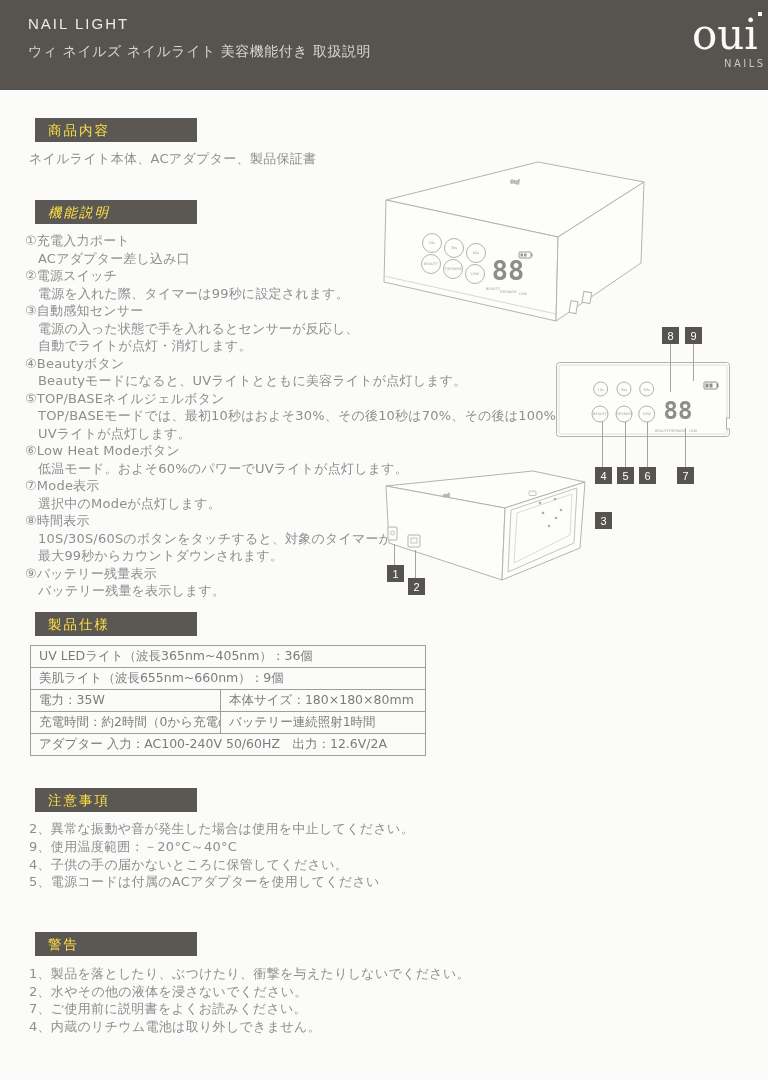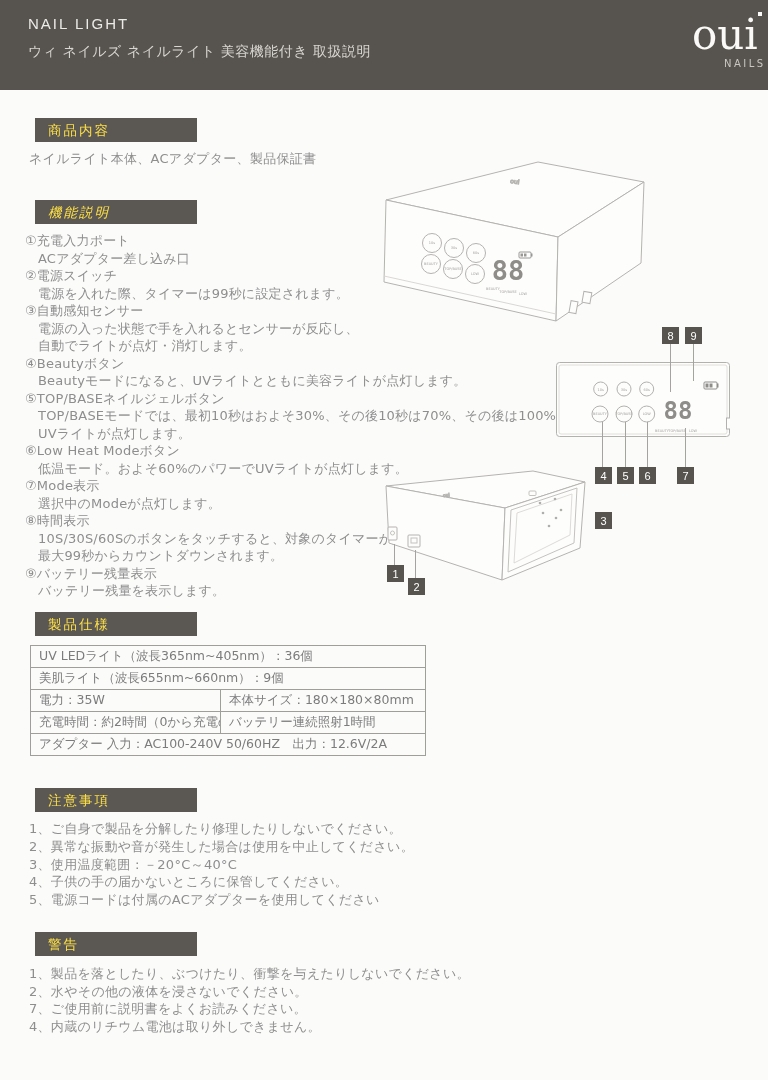--- a/index.html
+++ b/index.html
@@ -134,23 +134,22 @@
           <td>充電時間：約2時間（0から充電の場合）</td>
           <td>バッテリー連続照射1時間</td>
         </tr>
         <tr>
           <td colspan="2">アダプター 入力：AC100-240V 50/60HZ　出力：12.6V/2A</td>
         </tr>
       </tbody>
   </table>
 
   <div class="bodytext" id="caution-list">
-      <div class="li-line">1、ご自身で製品を分解したり修理したりしないでください。</div>
       <div class="li-line">2、異常な振動や音が発生した場合は使用を中止してください。</div>
-      <div class="li-line">3、使用温度範囲：－20°C～40°C</div>
+      <div class="li-line">9、使用温度範囲：－20°C～40°C</div>
       <div class="li-line">4、子供の手の届かないところに保管してください。</div>
       <div class="li-line">5、電源コードは付属のACアダプターを使用してください</div>
     </div>
   <div class="bodytext" id="warning-list">
       <div class="li-line">1、製品を落としたり、ぶつけたり、衝撃を与えたりしないでください。</div>
       <div class="li-line">2、水やその他の液体を浸さないでください。</div>
       <div class="li-line">7、ご使用前に説明書をよくお読みください。</div>
       <div class="li-line">4、内蔵のリチウム電池は取り外しできません。</div>
     </div>
 

